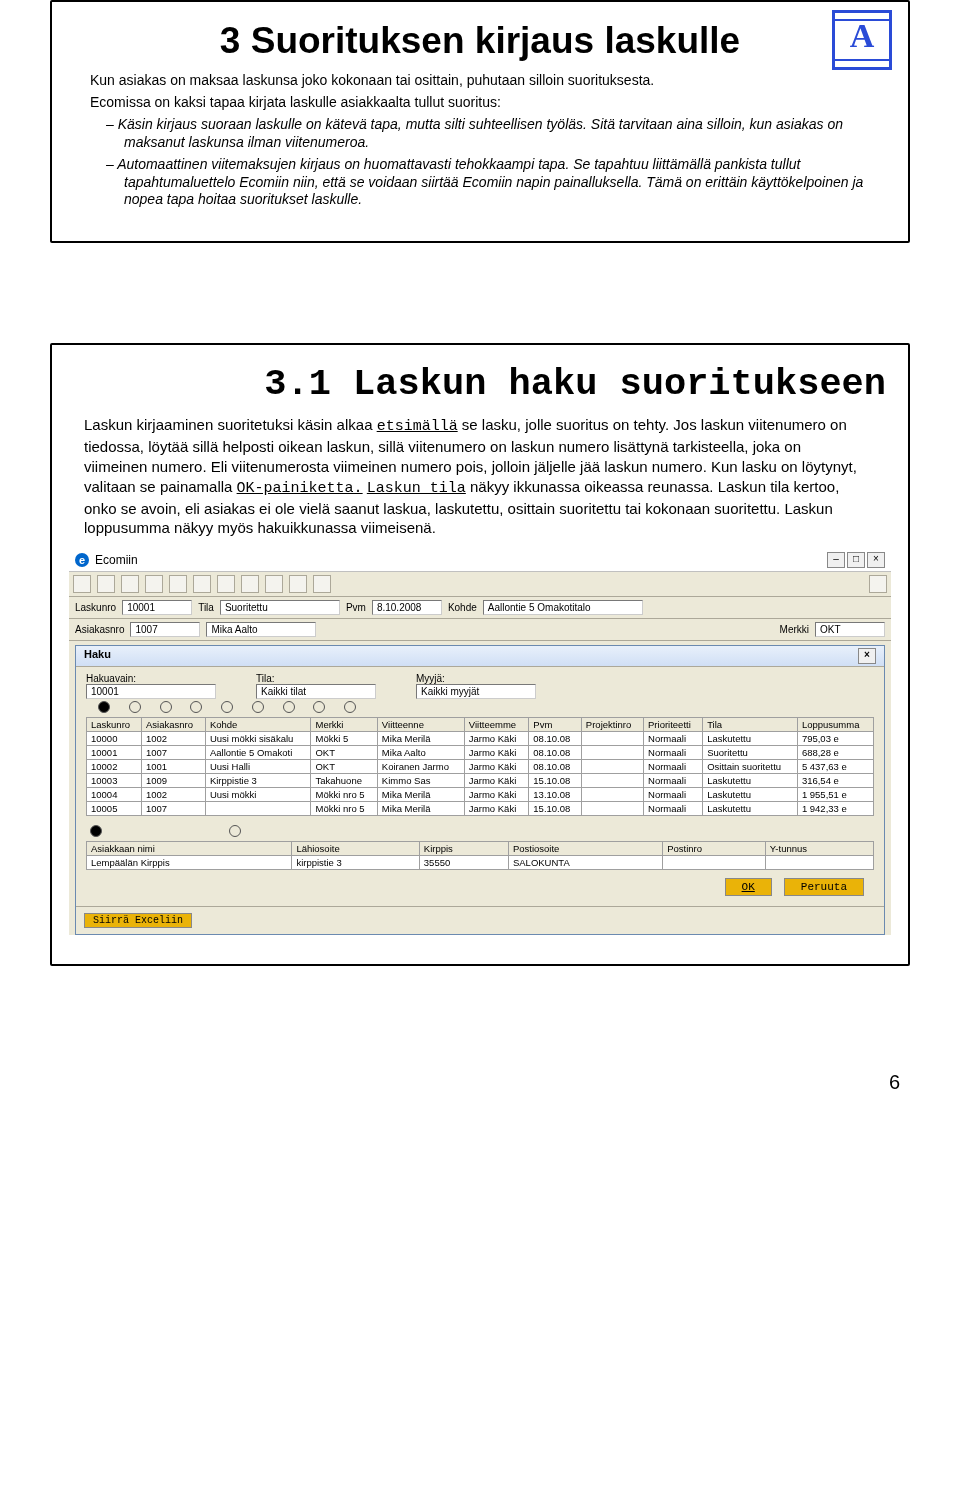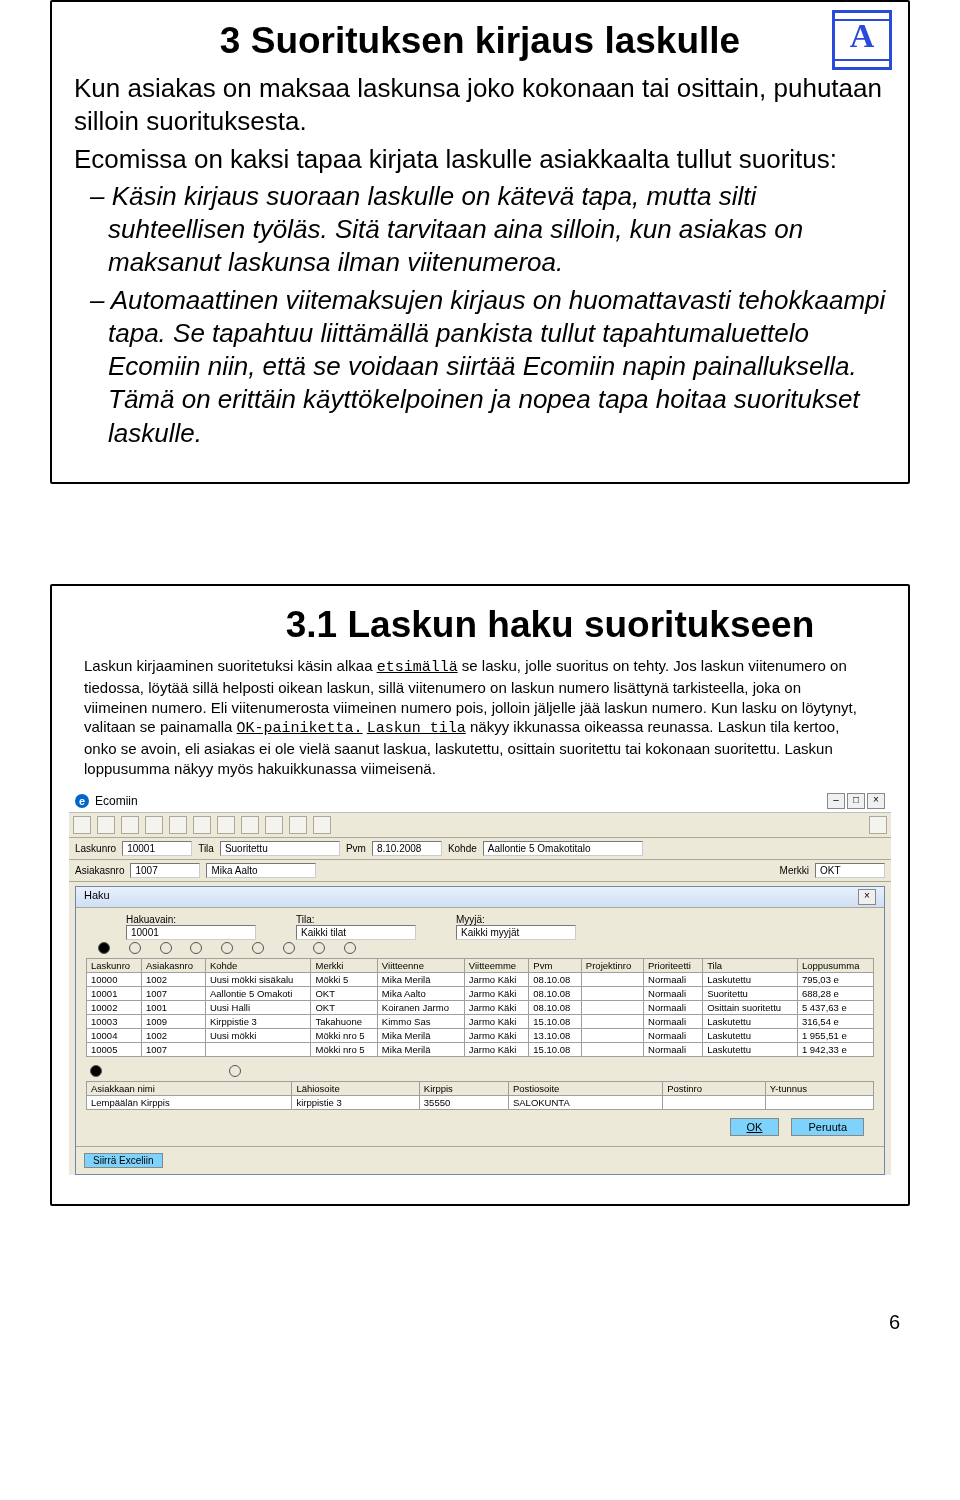--- a/index.html
+++ b/index.html
@@ -47,30 +47,32 @@
   .logo-box::before, .logo-box::after {
     content: "";
     position: absolute;
     left: -3px; right: -3px;
     height: 2px;
     background: #2a4bd7;
   }
   .logo-box::before { top: 6px; }
   .logo-box::after { bottom: 6px; }
   .body-text {
-    font-size: 26px;
+    font-size: 14px;
     line-height: 1.28;
+    margin-left: 16px;
   }
   .body-text p { margin: 0 0 4px 0; }
   .indent-block { margin-left: 34px; }
   .list-item { margin: 2px 0 4px 18px; text-indent: -18px; font-style: italic; }
   .list-item::before { content: "– "; }
   .slide2 .slide-title {
     padding-left: 140px;
-    text-align: center;
+    text-align: right;
+    font-family: Liberation Mono, monospace;
   }
   .slide2-text {
     font-size: 15px;
     line-height: 1.32;
     padding: 0 26px 0 10px;
   }
   u { text-decoration: underline; font-family: Liberation Mono, monospace; }
   .screenshot {
     margin: 10px -6px 0 -6px;
     border: 1px solid #fff;
@@ -128,20 +130,21 @@
     border: 1px solid #6b8ab0;
     margin: 4px 6px 0 6px;
     background: #ece9d8;
   }
   .haku-title {
     background: linear-gradient(#e8f0fb,#d0dff5);
     padding: 2px 8px;
     font-size: 11px;
     border-bottom: 1px solid #aca899;
     display: flex;
+    font-weight: bold;
   }
   .haku-title .win-ctrls { margin-left: auto; }
   .haku-body { padding: 6px 10px; }
   .radio-row { padding: 2px 0; }
   .radio { display: inline-block; width: 10px; height: 10px;
     border: 1px solid #555; border-radius: 50%; margin: 0 4px 0 12px; vertical-align: middle; }
   table.grid {
     border-collapse: collapse;
     width: 100%;
     background: #fff;
@@ -154,24 +157,25 @@
     text-align: left;
     white-space: nowrap;
   }
   table.grid th {
     background: #ece9d8;
     font-weight: normal;
   }
   .btn {
     display: inline-block;
     border: 1px solid #888;
-    background: #7dd3fc;
+    background: #eab308;
     padding: 2px 16px;
     font-size: 11px;
     text-decoration: underline;
+    font-family: Liberation Mono, monospace;
   }
   .footer-btns {
     display: flex; justify-content: flex-end; gap: 12px;
     padding: 8px 10px 4px 10px;
   }
   .siira-row {
     padding: 6px 8px;
     border-top: 1px solid #aca899;
   }
   .page-number {
@@ -248,21 +252,21 @@
       </div>
 
       <div class="haku-window">
         <div class="haku-title">
           <span>Haku</span>
           <div class="win-ctrls">
               <span>×</span>
             </div>
         </div>
         <div class="haku-body">
-          <div style="display:flex;gap:40px;margin-left:40px;">
+          <div style="display:flex;gap:40px;">
             <div>
               <div class="lbl">Hakuavain:</div>
               <div class="field" style="width:120px">10001</div>
             </div>
             <div>
               <div class="lbl">Tila:</div>
               <div class="field" style="width:110px">Kaikki tilat</div>
             </div>
             <div>
               <div class="lbl">Myyjä:</div>

